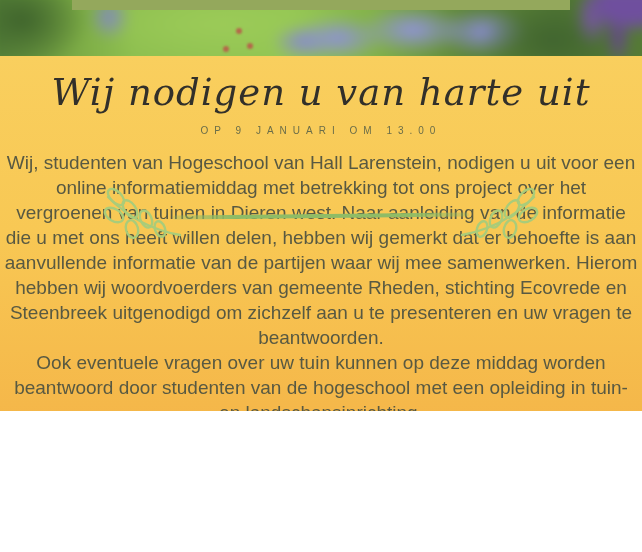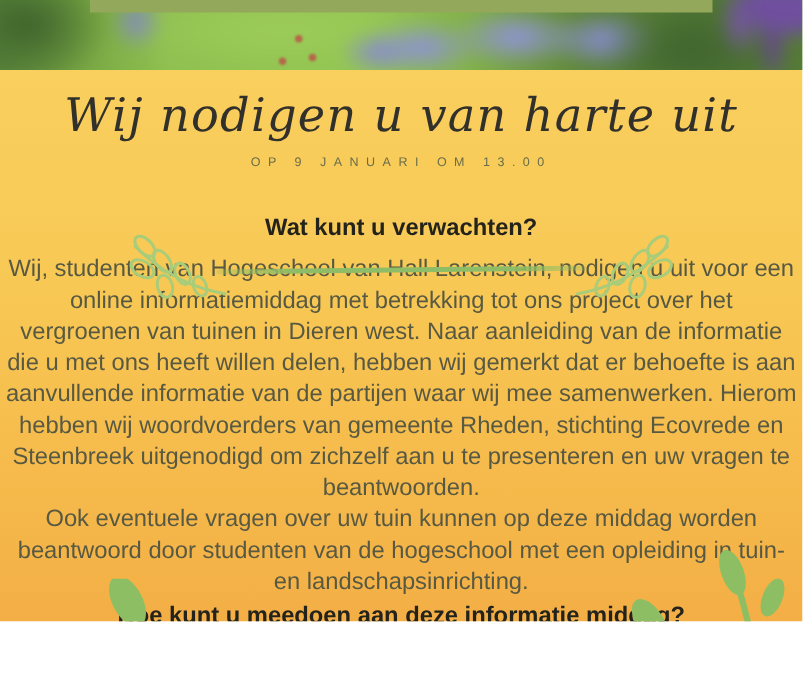--- a/index.html
+++ b/index.html
@@ -2,21 +2,21 @@
 <html><head>
 <meta charset="utf-8">
 <style>
   html, body { margin: 0; padding: 0; }
   body {
     width: 642px; height: 552px; overflow: hidden;
     font-family: "Liberation Sans", sans-serif;
     background: #fff;
   }
   .flyer {
-    position: relative; width: 642px; height: 497px; overflow: hidden;
+    position: relative; width: 642px; height: 411px; overflow: hidden;
   }
   
   .photo {
     position: relative; height: 56px; overflow: hidden; background: #7fae47;
   }
   .photo-blobs {
     position: absolute; left: -12px; top: -12px; right: -12px; bottom: -12px;
     filter: blur(6px);
     background:
       radial-gradient(70px 38px at 645px 16px, #6f4f9e 0%, #6f4f9e 45%, rgba(111,79,158,0) 78%),
@@ -113,21 +113,20 @@
         <ellipse cx="14" cy="12" rx="5.5" ry="10" transform="rotate(-45 14 12)"></ellipse>
         <ellipse cx="28" cy="24" rx="5.5" ry="10" transform="rotate(-35 28 24)"></ellipse>
         <ellipse cx="44" cy="34" rx="5.5" ry="9" transform="rotate(-25 44 34)"></ellipse>
         <ellipse cx="12" cy="30" rx="6" ry="10" transform="rotate(-60 12 30)"></ellipse>
         <ellipse cx="30" cy="44" rx="6" ry="9" transform="rotate(-15 30 44)"></ellipse>
         <ellipse cx="58" cy="44" rx="5" ry="8" transform="rotate(-20 58 44)"></ellipse>
       </g>
     </svg>
     <div class="brush-line"></div>
 
-    <h2 class="section-heading first">Wat kunt u verwachten?</h2>
     <p class="body-text">Wij, studenten van Hogeschool van Hall Larenstein, nodigen u uit voor een
 online informatiemiddag met betrekking tot ons project over het
 vergroenen van tuinen in Dieren west. Naar aanleiding van de informatie
 die u met ons heeft willen delen, hebben wij gemerkt dat er behoefte is aan
 aanvullende informatie van de partijen waar wij mee samenwerken. Hierom
 hebben wij woordvoerders van gemeente Rheden, stichting Ecovrede en
 Steenbreek uitgenodigd om zichzelf aan u te presenteren en uw vragen te
 beantwoorden.
 Ook eventuele vragen over uw tuin kunnen op deze middag worden
 beantwoord door studenten van de hogeschool met een opleiding in tuin-

